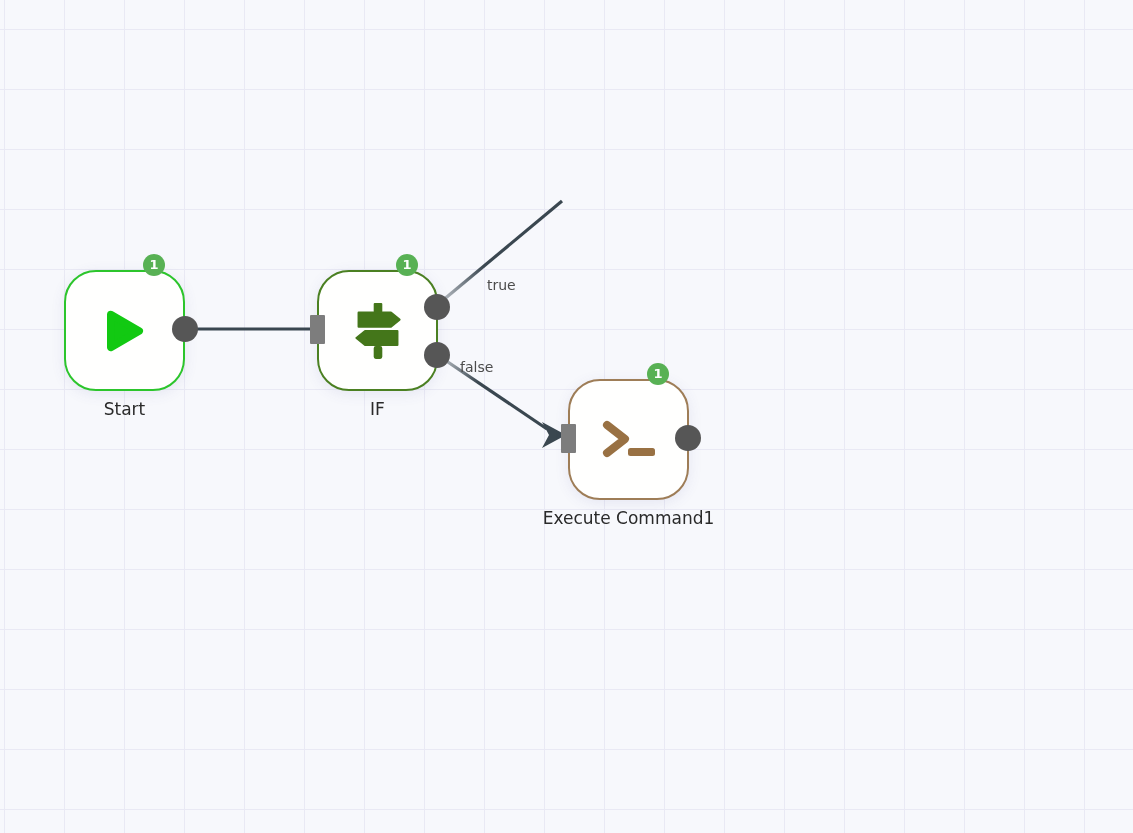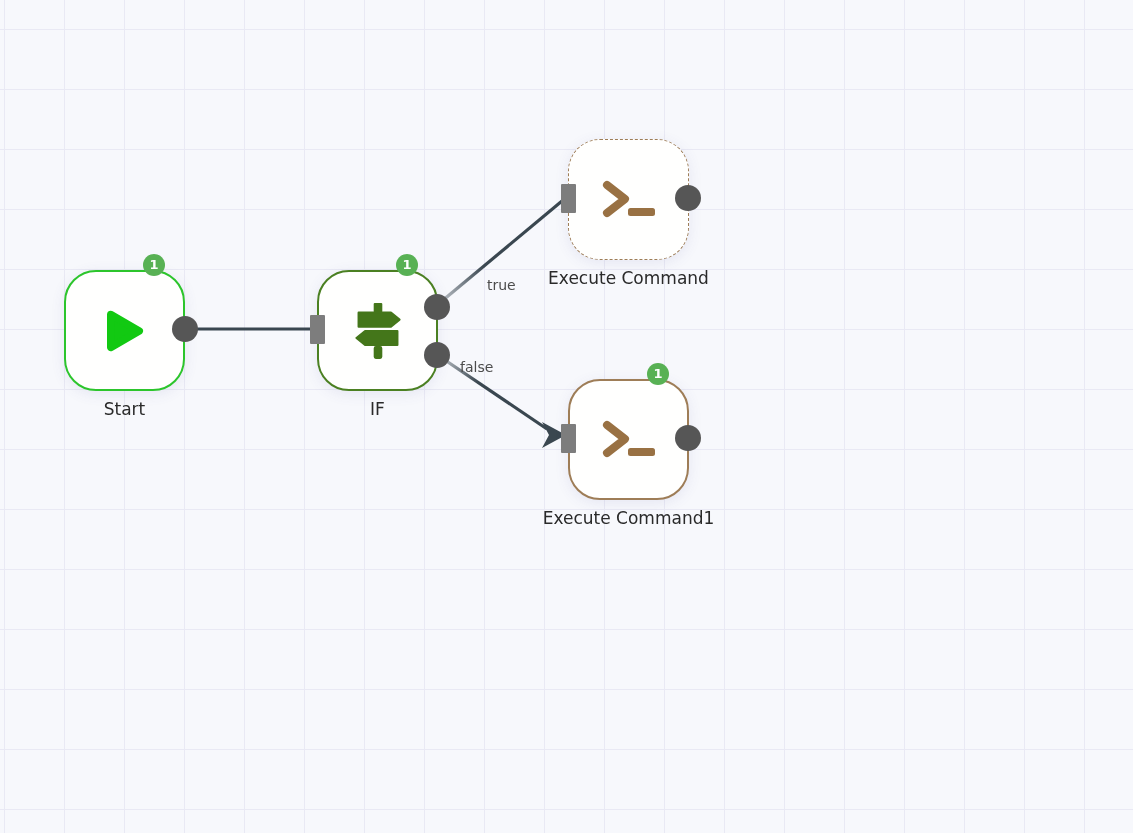--- a/index.html
+++ b/index.html
@@ -96,31 +96,20 @@
         </g>
       </svg>
     </div>
     <div class="badge">1</div>
     <div class="port-rect" style="left:-7.5px;top:44.5px"></div>
     <div class="port-circle" style="left:106.5px;top:23.5px"></div>
     <div class="port-circle" style="left:106.5px;top:71.5px"></div>
     <div class="node-label">IF</div>
   </div>
 
-  <div class="node" style="left:568px;top:139px">
-    <div class="node-box box-cmd-dashed">
-      <svg width="56" height="42" viewBox="0 0 56 42">
-        <path d="M6 6 L24 20 L6 34" fill="none" stroke="#997143" stroke-width="8" stroke-linecap="round" stroke-linejoin="round"></path>
-        <rect x="27" y="29" width="27" height="8" rx="2.5" fill="#997143"></rect>
-      </svg>
-    </div>
-    <div class="port-rect" style="left:-7.5px;top:44.5px"></div>
-    <div class="port-circle" style="left:107px;top:46px"></div>
-    <div class="node-label">Execute Command</div>
-  </div>
 
   <div class="node" style="left:568px;top:379px">
     <div class="node-box box-cmd-solid">
       <svg width="56" height="42" viewBox="0 0 56 42">
         <path d="M6 6 L24 20 L6 34" fill="none" stroke="#997143" stroke-width="8" stroke-linecap="round" stroke-linejoin="round"></path>
         <rect x="27" y="29" width="27" height="8" rx="2.5" fill="#997143"></rect>
       </svg>
     </div>
     <div class="badge">1</div>
     <div class="port-rect" style="left:-7.5px;top:44.5px"></div>

